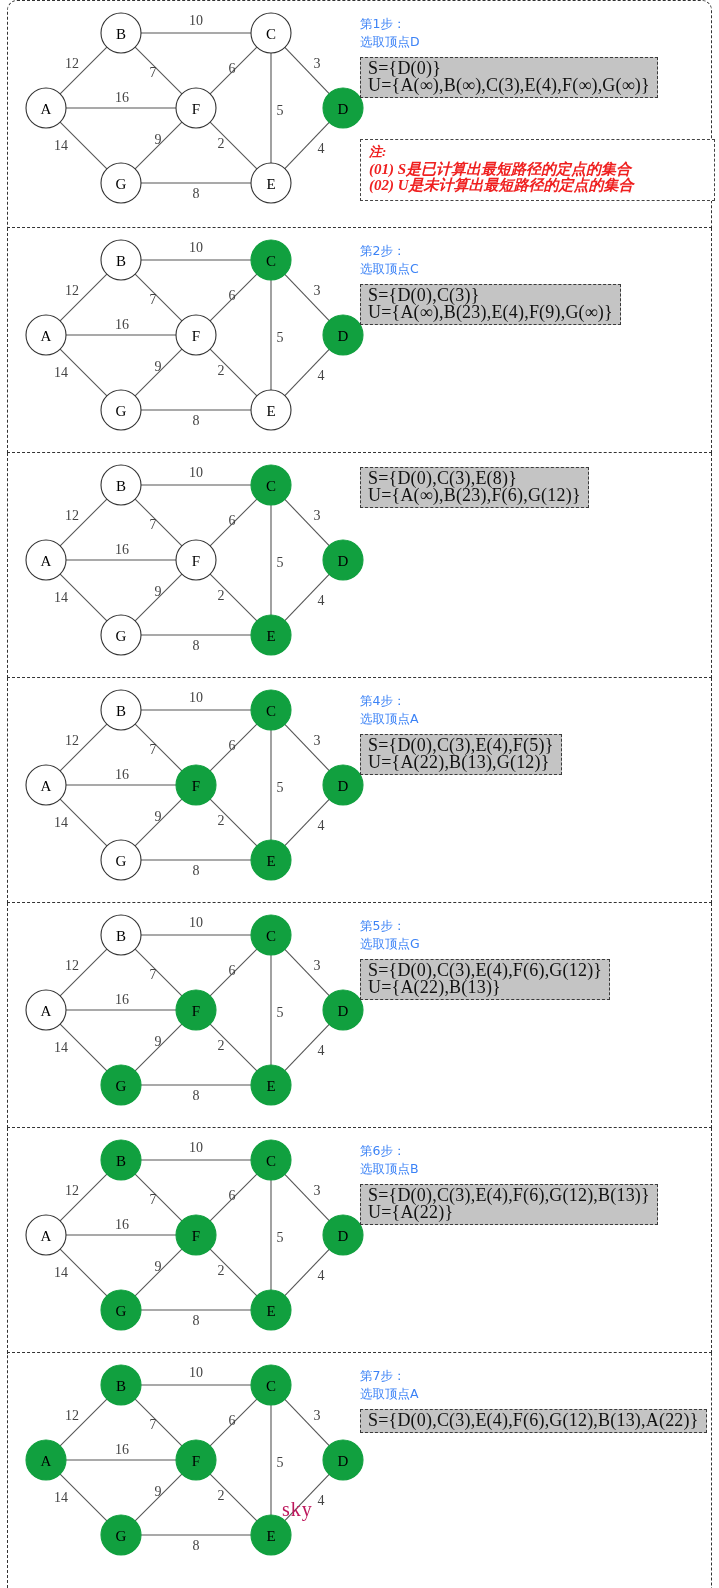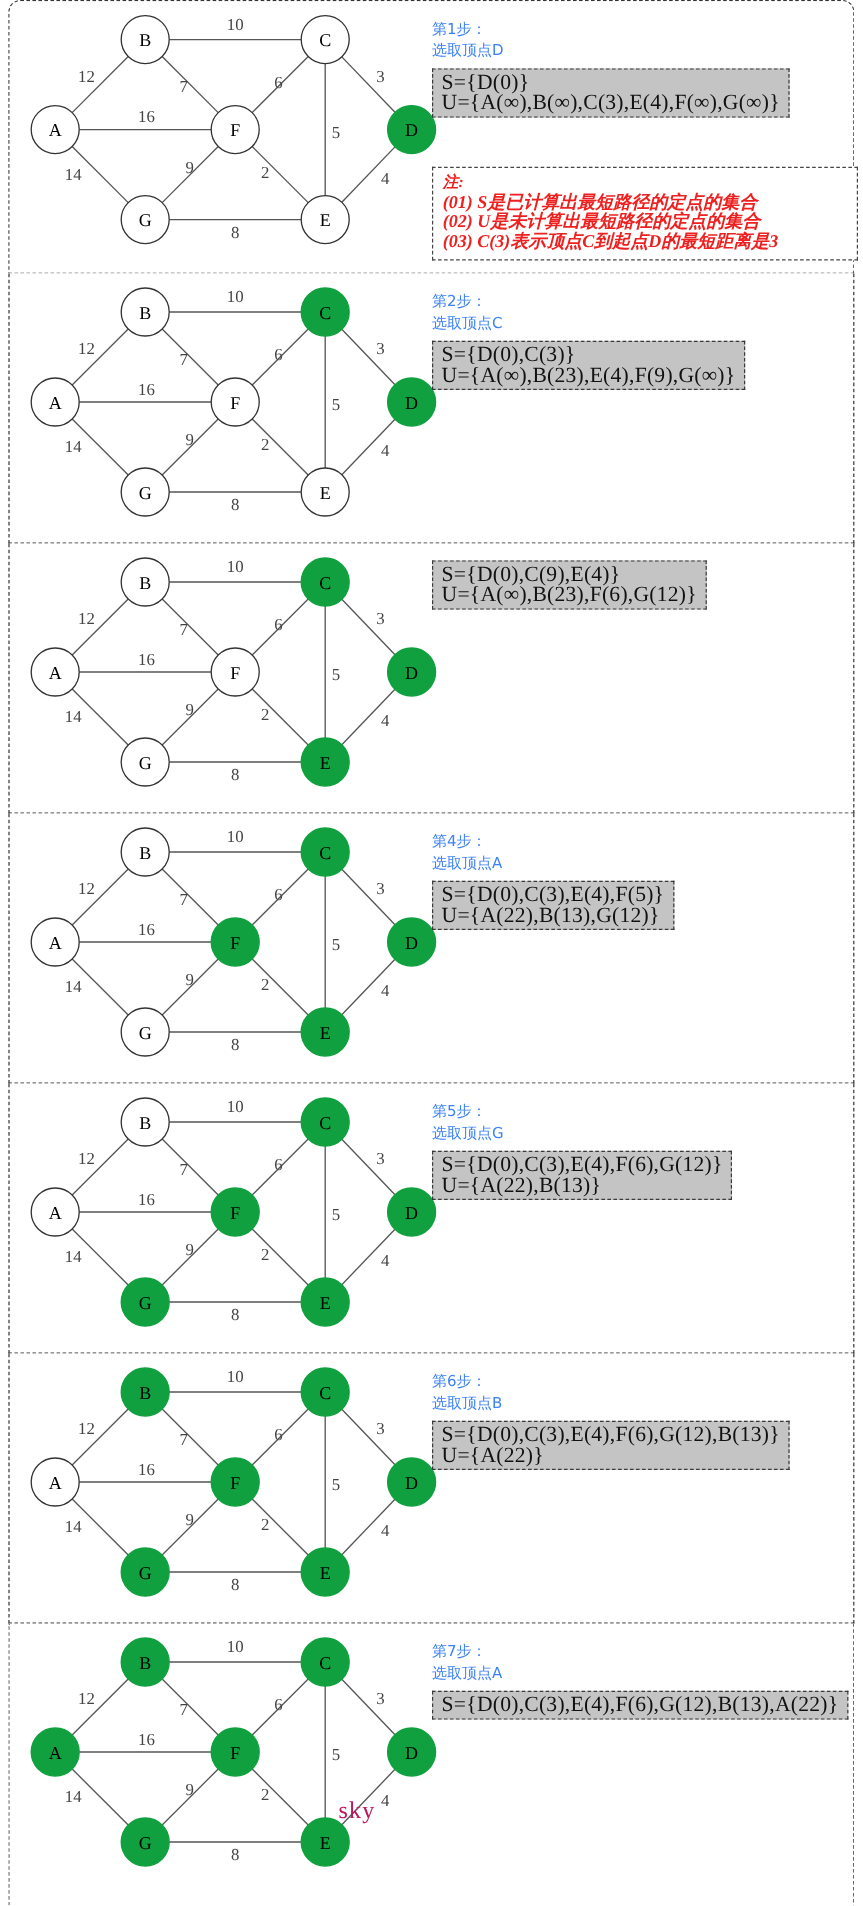--- a/index.html
+++ b/index.html
@@ -161,21 +161,20 @@
             <ellipse cx="107" cy="178" rx="20" ry="20" fill="#ffffff" stroke="#333333" stroke-width="1.1"></ellipse>
             <text x="107" y="183.5" text-anchor="middle" class="node-label">G</text>
           </svg>
         </div>
         <div class="side"><div class="step-title">第1步：
 选取顶点D</div><div class="set-box"><div class="set-line">S={D(0)}</div><div class="set-line">U={A(∞),B(∞),C(3),E(4),F(∞),G(∞)}</div></div></div>
         <div class="note-box">
           <div class="note-line head">注:</div>
           <div class="note-line">(01)  S是已计算出最短路径的定点的集合</div>
           <div class="note-line">(02)  U是未计算出最短路径的定点的集合</div>
-          <div class="note-line">(03)  C(3)表示顶点C到起点D的最短距离是3</div>
         </div>
       </div>
       <div class="panel">
         <div class="graph">
           <svg width="355" height="212" viewBox="0 0 355 212">
             <line x1="127" y1="28" x2="237" y2="28" stroke="#555555" stroke-width="1.1"></line>
             <line x1="46.14213562373095" y1="88.85786437626905" x2="92.85786437626905" y2="42.14213562373095" stroke="#555555" stroke-width="1.1"></line>
             <line x1="121.14213562373095" y1="42.14213562373095" x2="167.85786437626905" y2="88.85786437626905" stroke="#555555" stroke-width="1.1"></line>
             <line x1="242.85786437626905" y1="42.14213562373095" x2="196.14213562373095" y2="88.85786437626905" stroke="#555555" stroke-width="1.1"></line>
             <line x1="270.8506365637943" y1="42.42774642061903" x2="315.1493634362057" y2="88.57225357938097" stroke="#555555" stroke-width="1.1"></line>
@@ -253,21 +252,21 @@
             <ellipse cx="329" cy="103" rx="20" ry="20" fill="#11a03f" stroke="#11a03f" stroke-width="1.1"></ellipse>
             <text x="329" y="108.5" text-anchor="middle" class="node-label">D</text>
             <ellipse cx="257" cy="178" rx="20" ry="20" fill="#11a03f" stroke="#11a03f" stroke-width="1.1"></ellipse>
             <text x="257" y="183.5" text-anchor="middle" class="node-label">E</text>
             <ellipse cx="182" cy="103" rx="20" ry="20" fill="#ffffff" stroke="#333333" stroke-width="1.1"></ellipse>
             <text x="182" y="108.5" text-anchor="middle" class="node-label">F</text>
             <ellipse cx="107" cy="178" rx="20" ry="20" fill="#ffffff" stroke="#333333" stroke-width="1.1"></ellipse>
             <text x="107" y="183.5" text-anchor="middle" class="node-label">G</text>
           </svg>
         </div>
-        <div class="side"><div class="set-box"><div class="set-line">S={D(0),C(9),E(4)}</div><div class="set-line">U={A(∞),B(23),F(6),G(12)}</div></div></div>
+        <div class="side"><div class="set-box"><div class="set-line">S={D(0),C(3),E(8)}</div><div class="set-line">U={A(∞),B(23),F(6),G(12)}</div></div></div>
       </div>
       <div class="panel">
         <div class="graph">
           <svg width="355" height="212" viewBox="0 0 355 212">
             <line x1="127" y1="28" x2="237" y2="28" stroke="#555555" stroke-width="1.1"></line>
             <line x1="46.14213562373095" y1="88.85786437626905" x2="92.85786437626905" y2="42.14213562373095" stroke="#555555" stroke-width="1.1"></line>
             <line x1="121.14213562373095" y1="42.14213562373095" x2="167.85786437626905" y2="88.85786437626905" stroke="#555555" stroke-width="1.1"></line>
             <line x1="242.85786437626905" y1="42.14213562373095" x2="196.14213562373095" y2="88.85786437626905" stroke="#555555" stroke-width="1.1"></line>
             <line x1="270.8506365637943" y1="42.42774642061903" x2="315.1493634362057" y2="88.57225357938097" stroke="#555555" stroke-width="1.1"></line>
             <line x1="52" y1="103" x2="162" y2="103" stroke="#555555" stroke-width="1.1"></line>

